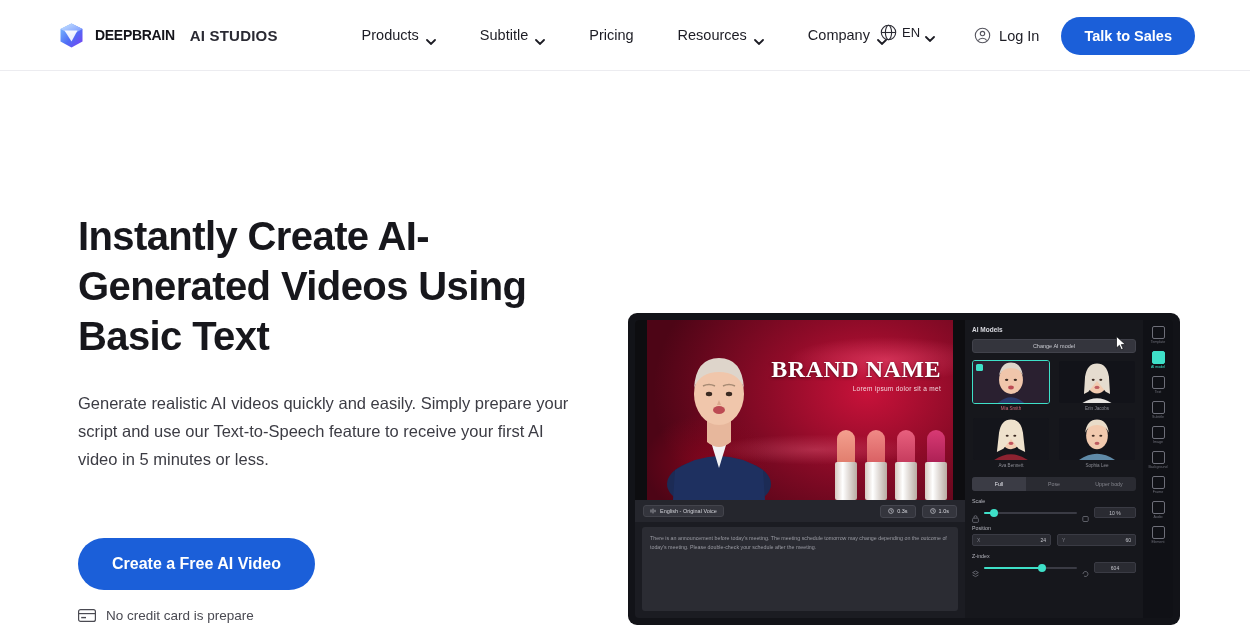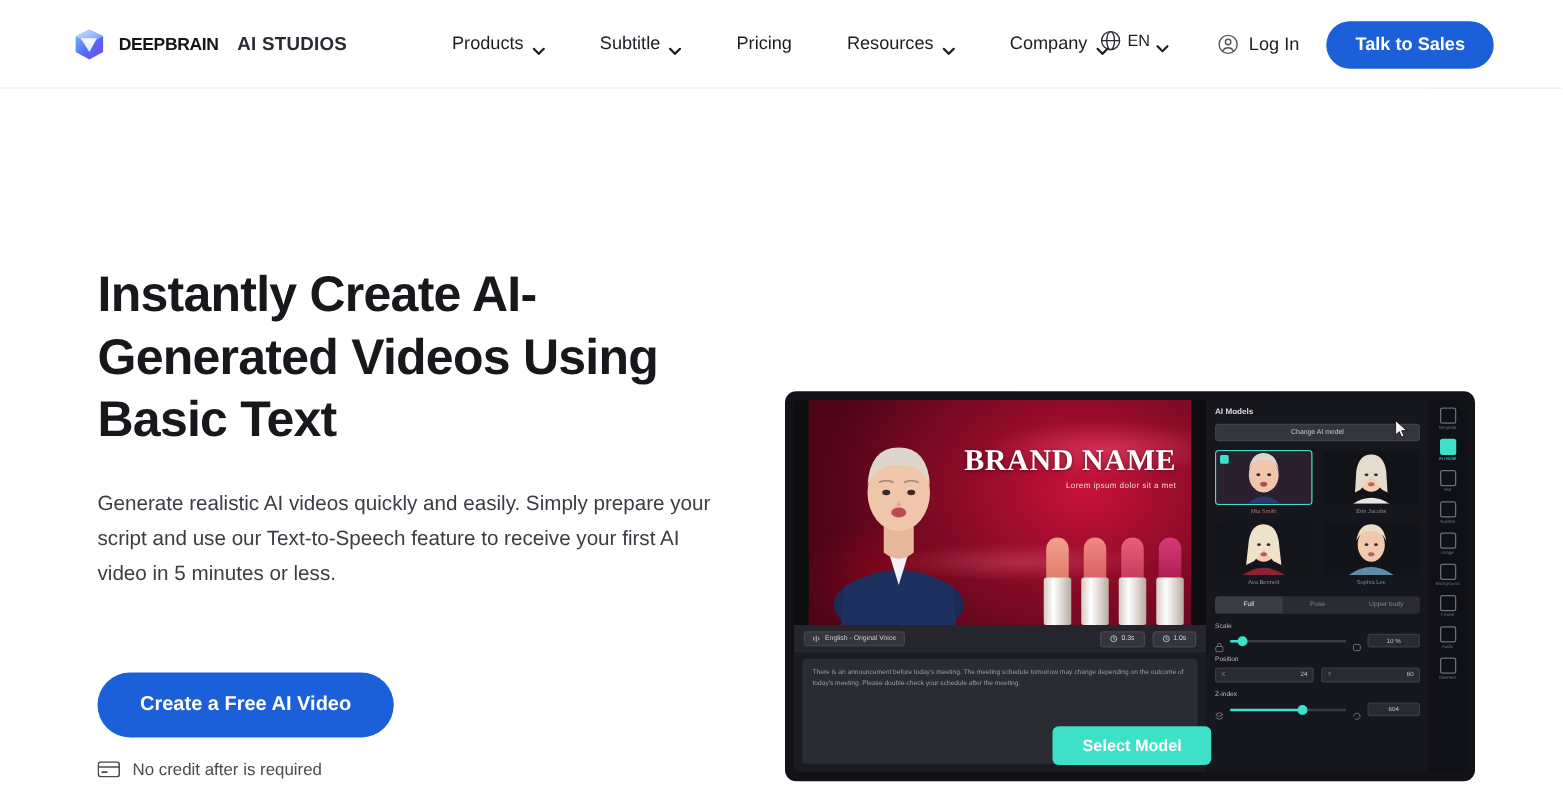--- a/index.html
+++ b/index.html
@@ -438,21 +438,21 @@
     <p class="hero-sub">Generate realistic AI videos quickly and easily. Simply prepare your script and use our Text-to-Speech feature to receive your first AI video in 5 minutes or less.</p>
     <button class="btn-cta">Create a Free AI Video</button>
     <div class="nocredit">
       <span class="card-ico">
         <svg width="18" height="13" viewBox="0 0 18 13">
           <rect x="0.6" y="0.6" width="16.8" height="11.8" rx="2" fill="none" stroke="#4a4a52" stroke-width="1.2"></rect>
           <line x1="0.6" y1="4.6" x2="17.4" y2="4.6" stroke="#4a4a52" stroke-width="1.2"></line>
           <line x1="3.2" y1="8.6" x2="8" y2="8.6" stroke="#4a4a52" stroke-width="1.4"></line>
         </svg>
       </span>
-      <span>No credit after is required</span>
+      <span>No credit card is prepare</span>
     </div>
   </div>
 
   <div class="app-mock">
     <div class="app-inner">
 
       <div class="stage-col">
 
         <div class="video-frame">
           <div class="video-canvas">
@@ -696,16 +696,15 @@
         <div class="rail-item">
           <span class="rail-box"></span>
           <span class="rail-label">Element</span>
         </div>
       </div>
 
       <svg class="cursor-arrow" viewBox="0 0 11 15">
         <path d="M0.5 0.5 L0.5 12 L3.4 9.3 L5.3 13.6 L7.2 12.8 L5.3 8.6 L9.3 8.4 Z" fill="#ffffff" stroke="#101116" stroke-width="0.7"></path>
       </svg>
 
-      <button class="select-model-btn">Select Model</button>
     </div>
   </div>
 </div>
 
 </body></html>

